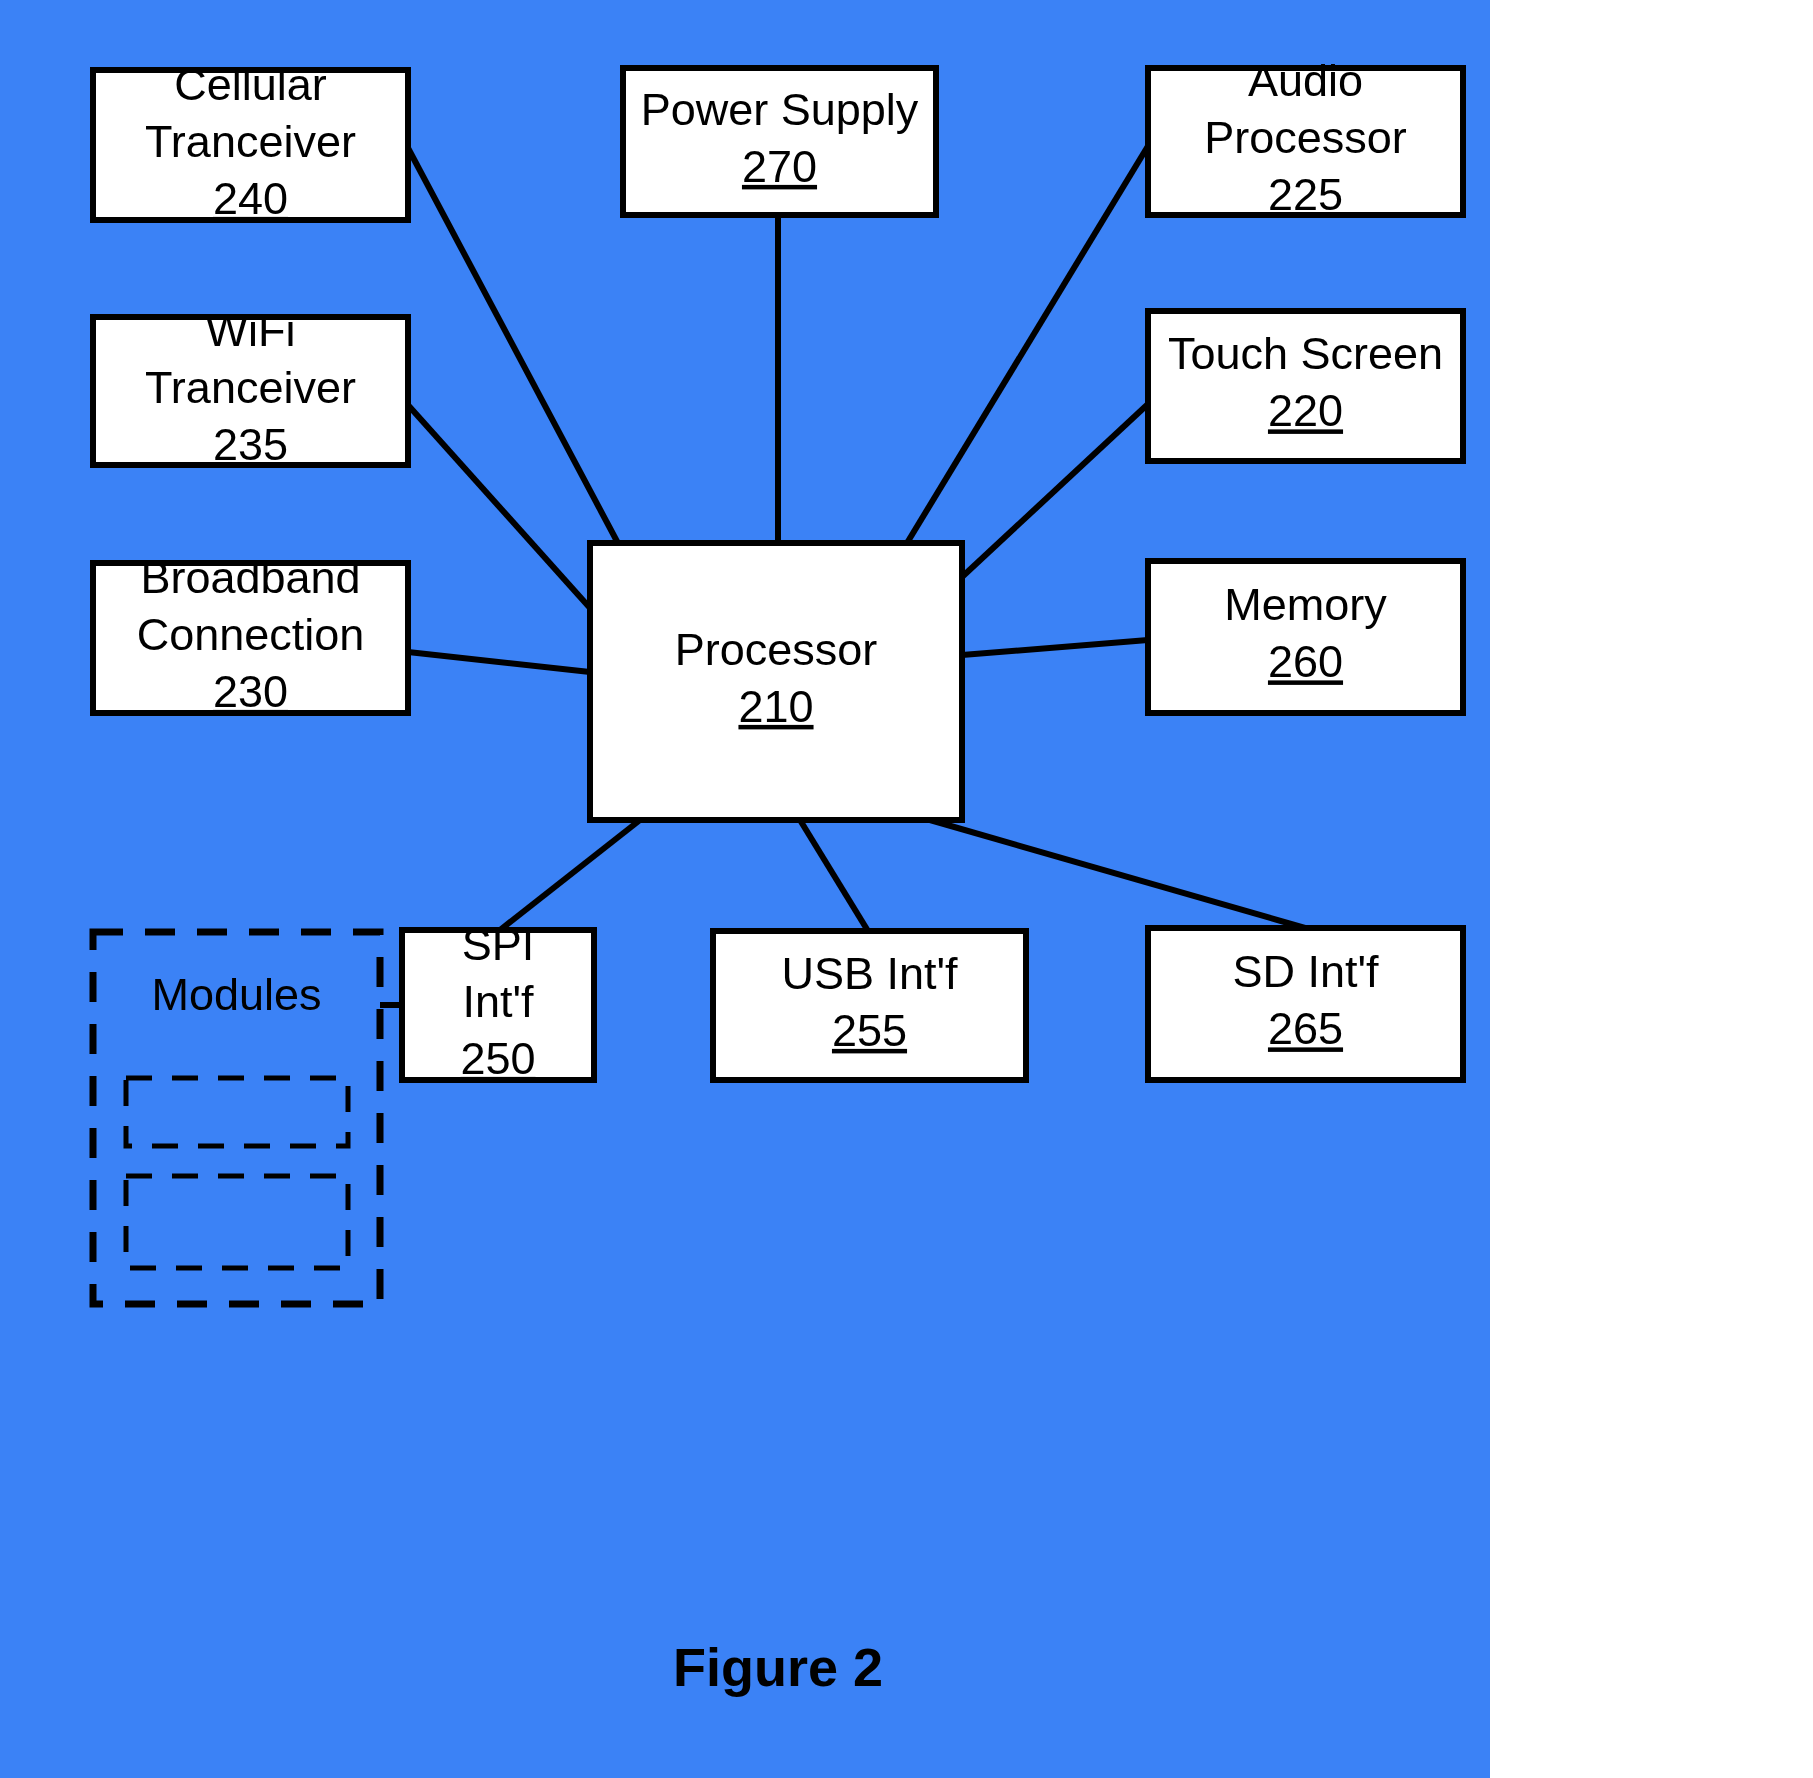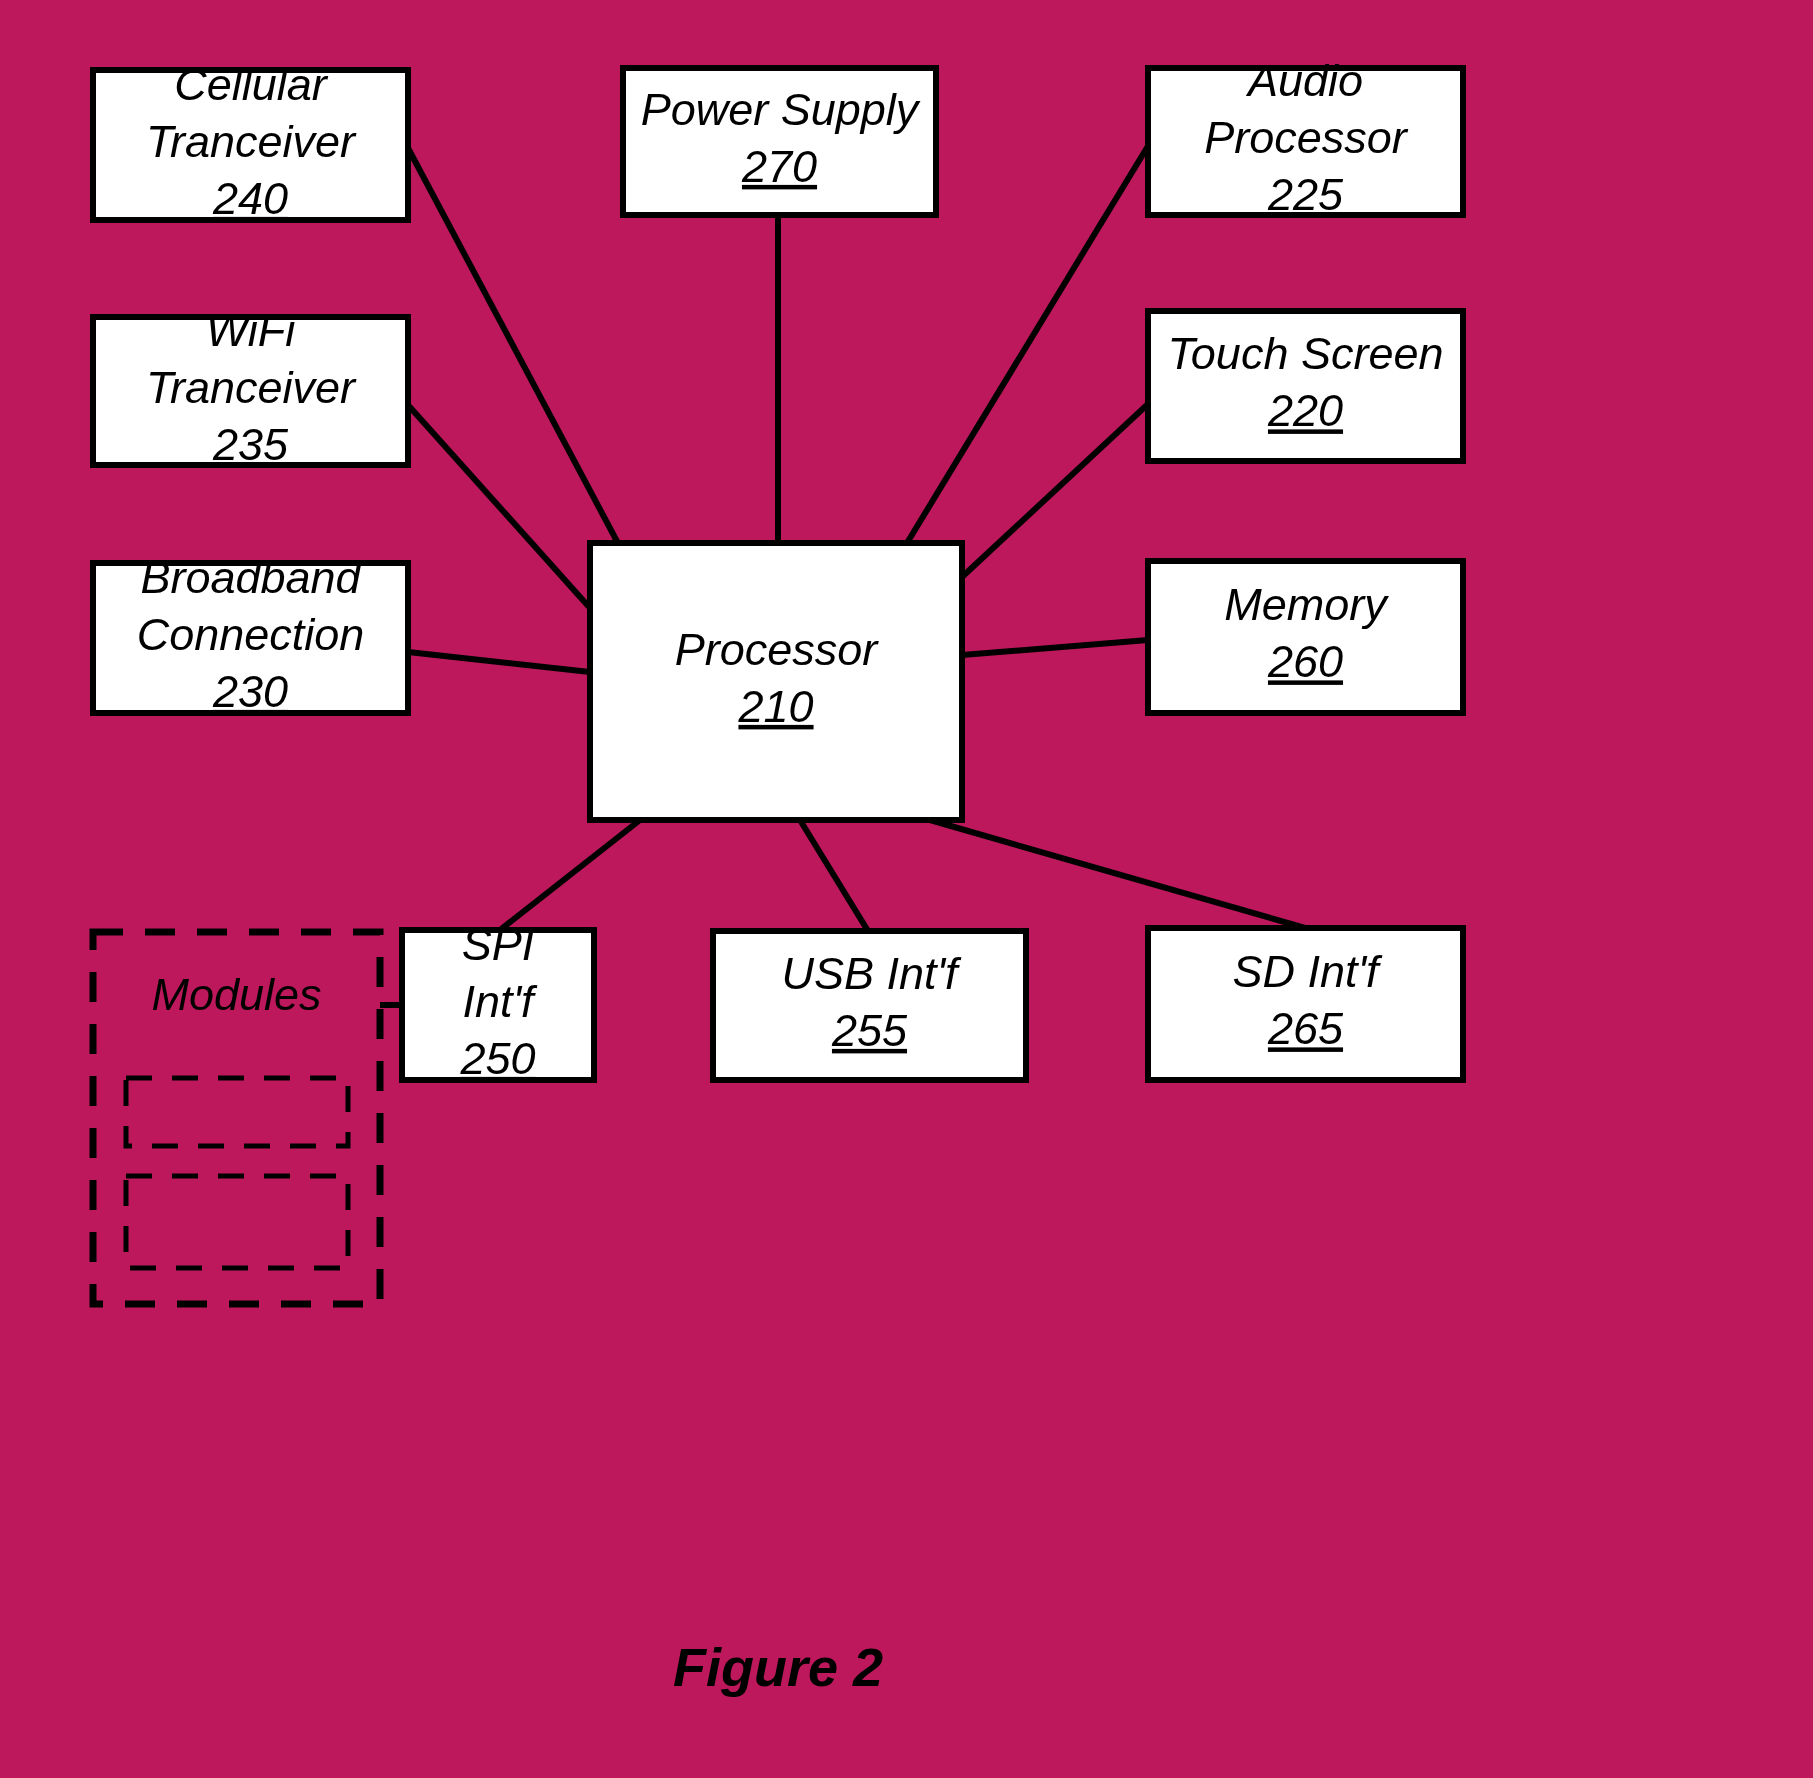--- a/index.html
+++ b/index.html
@@ -10,24 +10,23 @@
   }
   body {
     width: 1813px;
     height: 1778px;
     font-family: "Liberation Sans", sans-serif;
     color: #000000;
     overflow: hidden;
   }
   #figure-root {
     position: relative;
-    width: 1813px;
+    width: 1490px;
     height: 1778px;
-    background: #be185d;
-    font-style: italic;
+    background: #3b82f6;
   }
   svg#diagram {
     position: absolute;
     left: 0;
     top: 0;
     width: 1813px;
     height: 1778px;
     display: block;
   }
   .node-rect {

